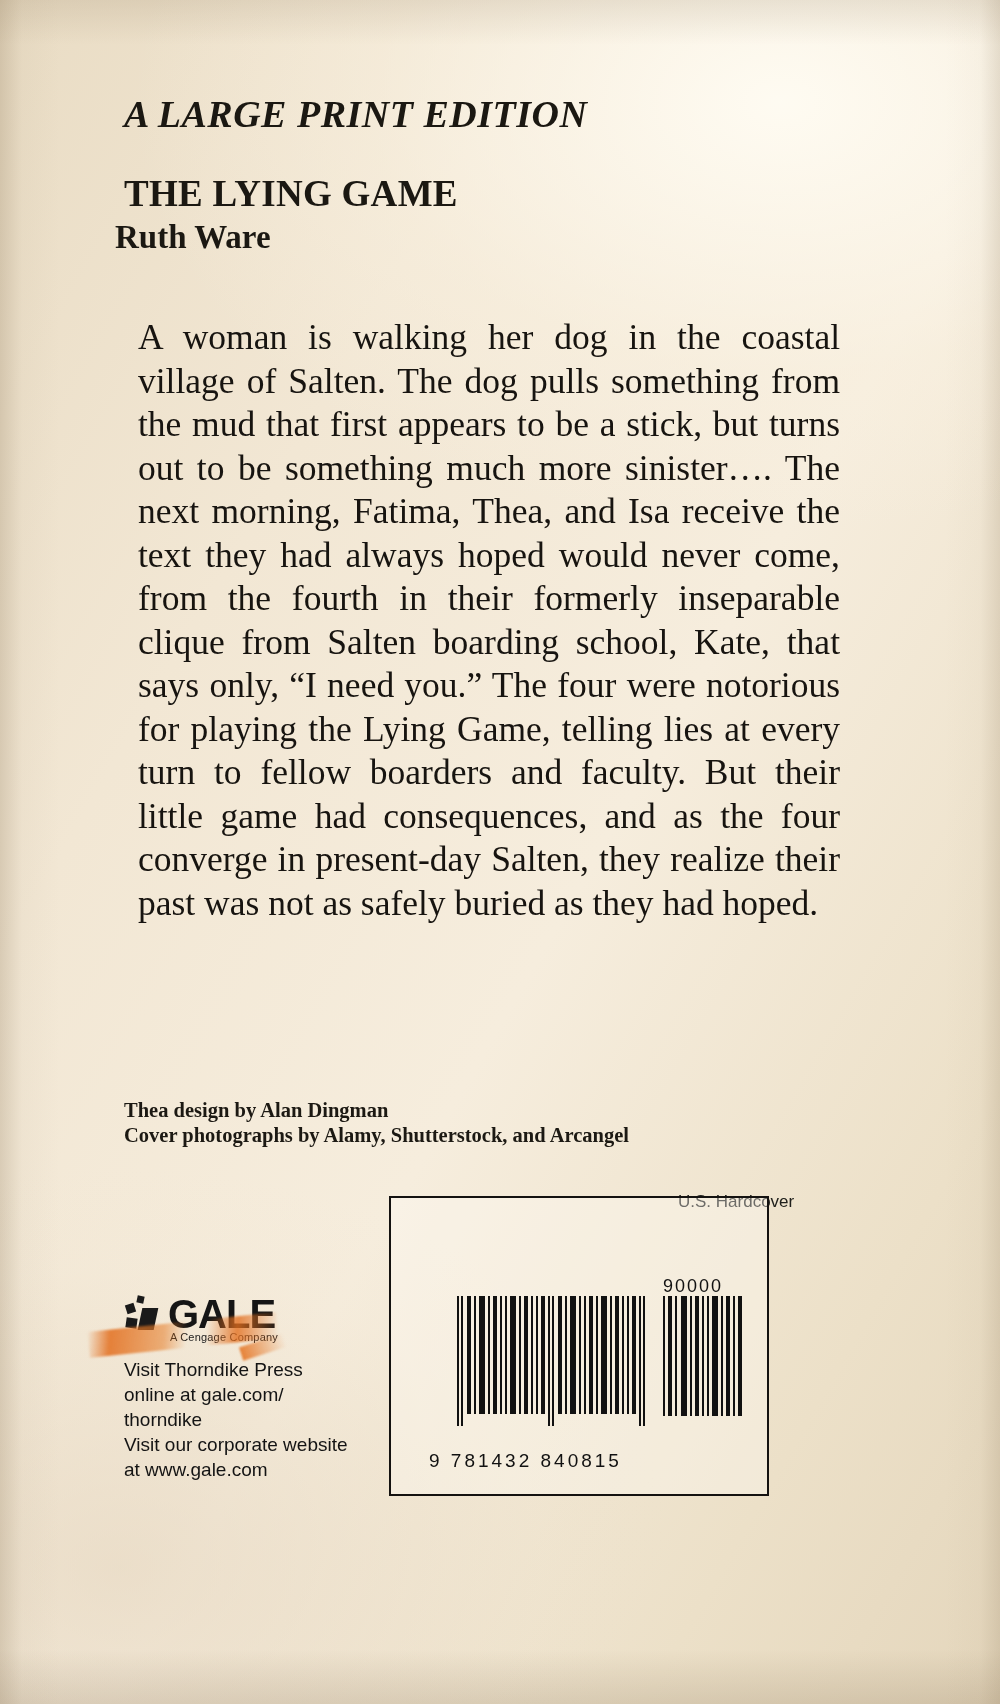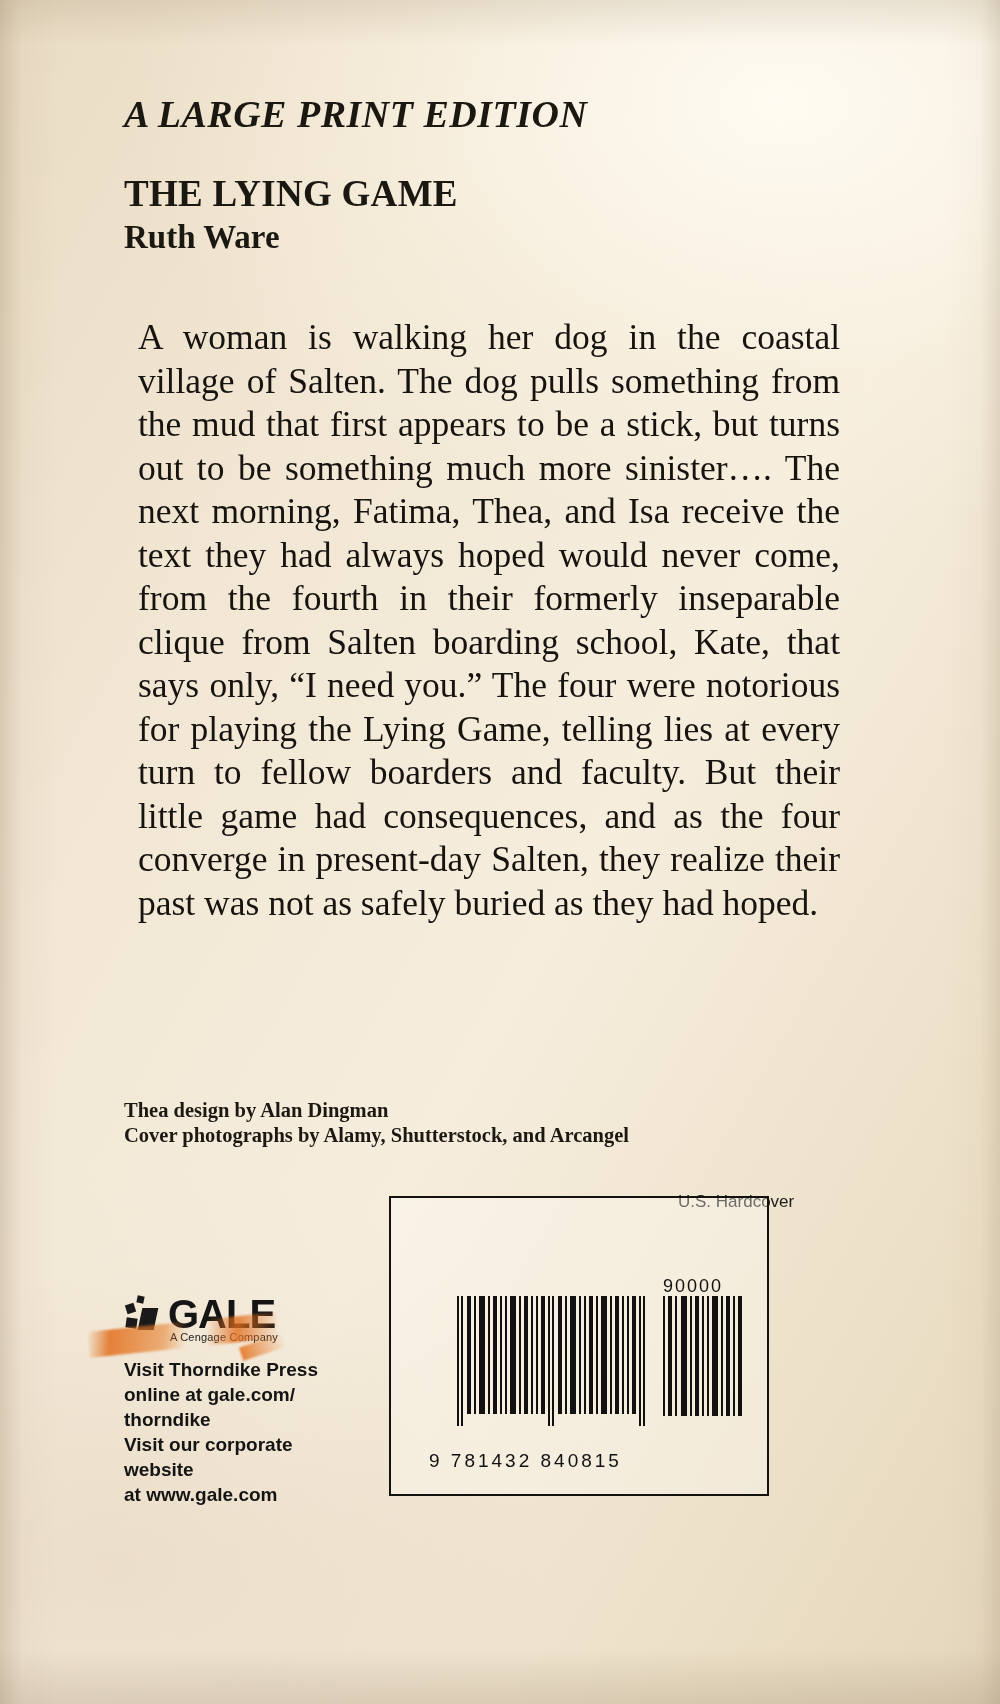--- a/index.html
+++ b/index.html
@@ -55,21 +55,21 @@
     position: absolute;
     left: 124px;
     top: 172px;
     font-weight: bold;
     font-size: 37px;
     letter-spacing: 0.3px;
     color: #1b1812;
   }
   #book-author {
     position: absolute;
-    left: 124px;
+    left: 115px;
     top: 219px;
     font-weight: bold;
     font-size: 33px;
     color: #1b1812;
   }
 
   
   #blurb {
     position: absolute;
     left: 122px;
@@ -198,21 +198,21 @@
     color: #1a1a1a;
     margin-left: 46px;
     margin-top: -3px;
     letter-spacing: 0.2px;
   }
   #gale-text {
     margin-top: 14px;
     font-family: "Liberation Sans", sans-serif;
     font-size: 19px;
     line-height: 25px;
-    font-weight: bold;
+    font-weight: normal;
     color: #141414;
   }
   
   #marker-smudge {
     position: absolute;
     left: 88px;
     top: 1322px;
     width: 190px;
     height: 26px;
     background: linear-gradient(100deg, rgba(226,110,30,0.0) 0%, rgba(226,110,30,0.85) 12%, rgba(230,125,40,0.55) 40%, rgba(226,110,30,0.0) 52%, rgba(226,110,30,0.0) 62%, rgba(226,110,30,0.8) 78%, rgba(226,110,30,0.0) 100%);

